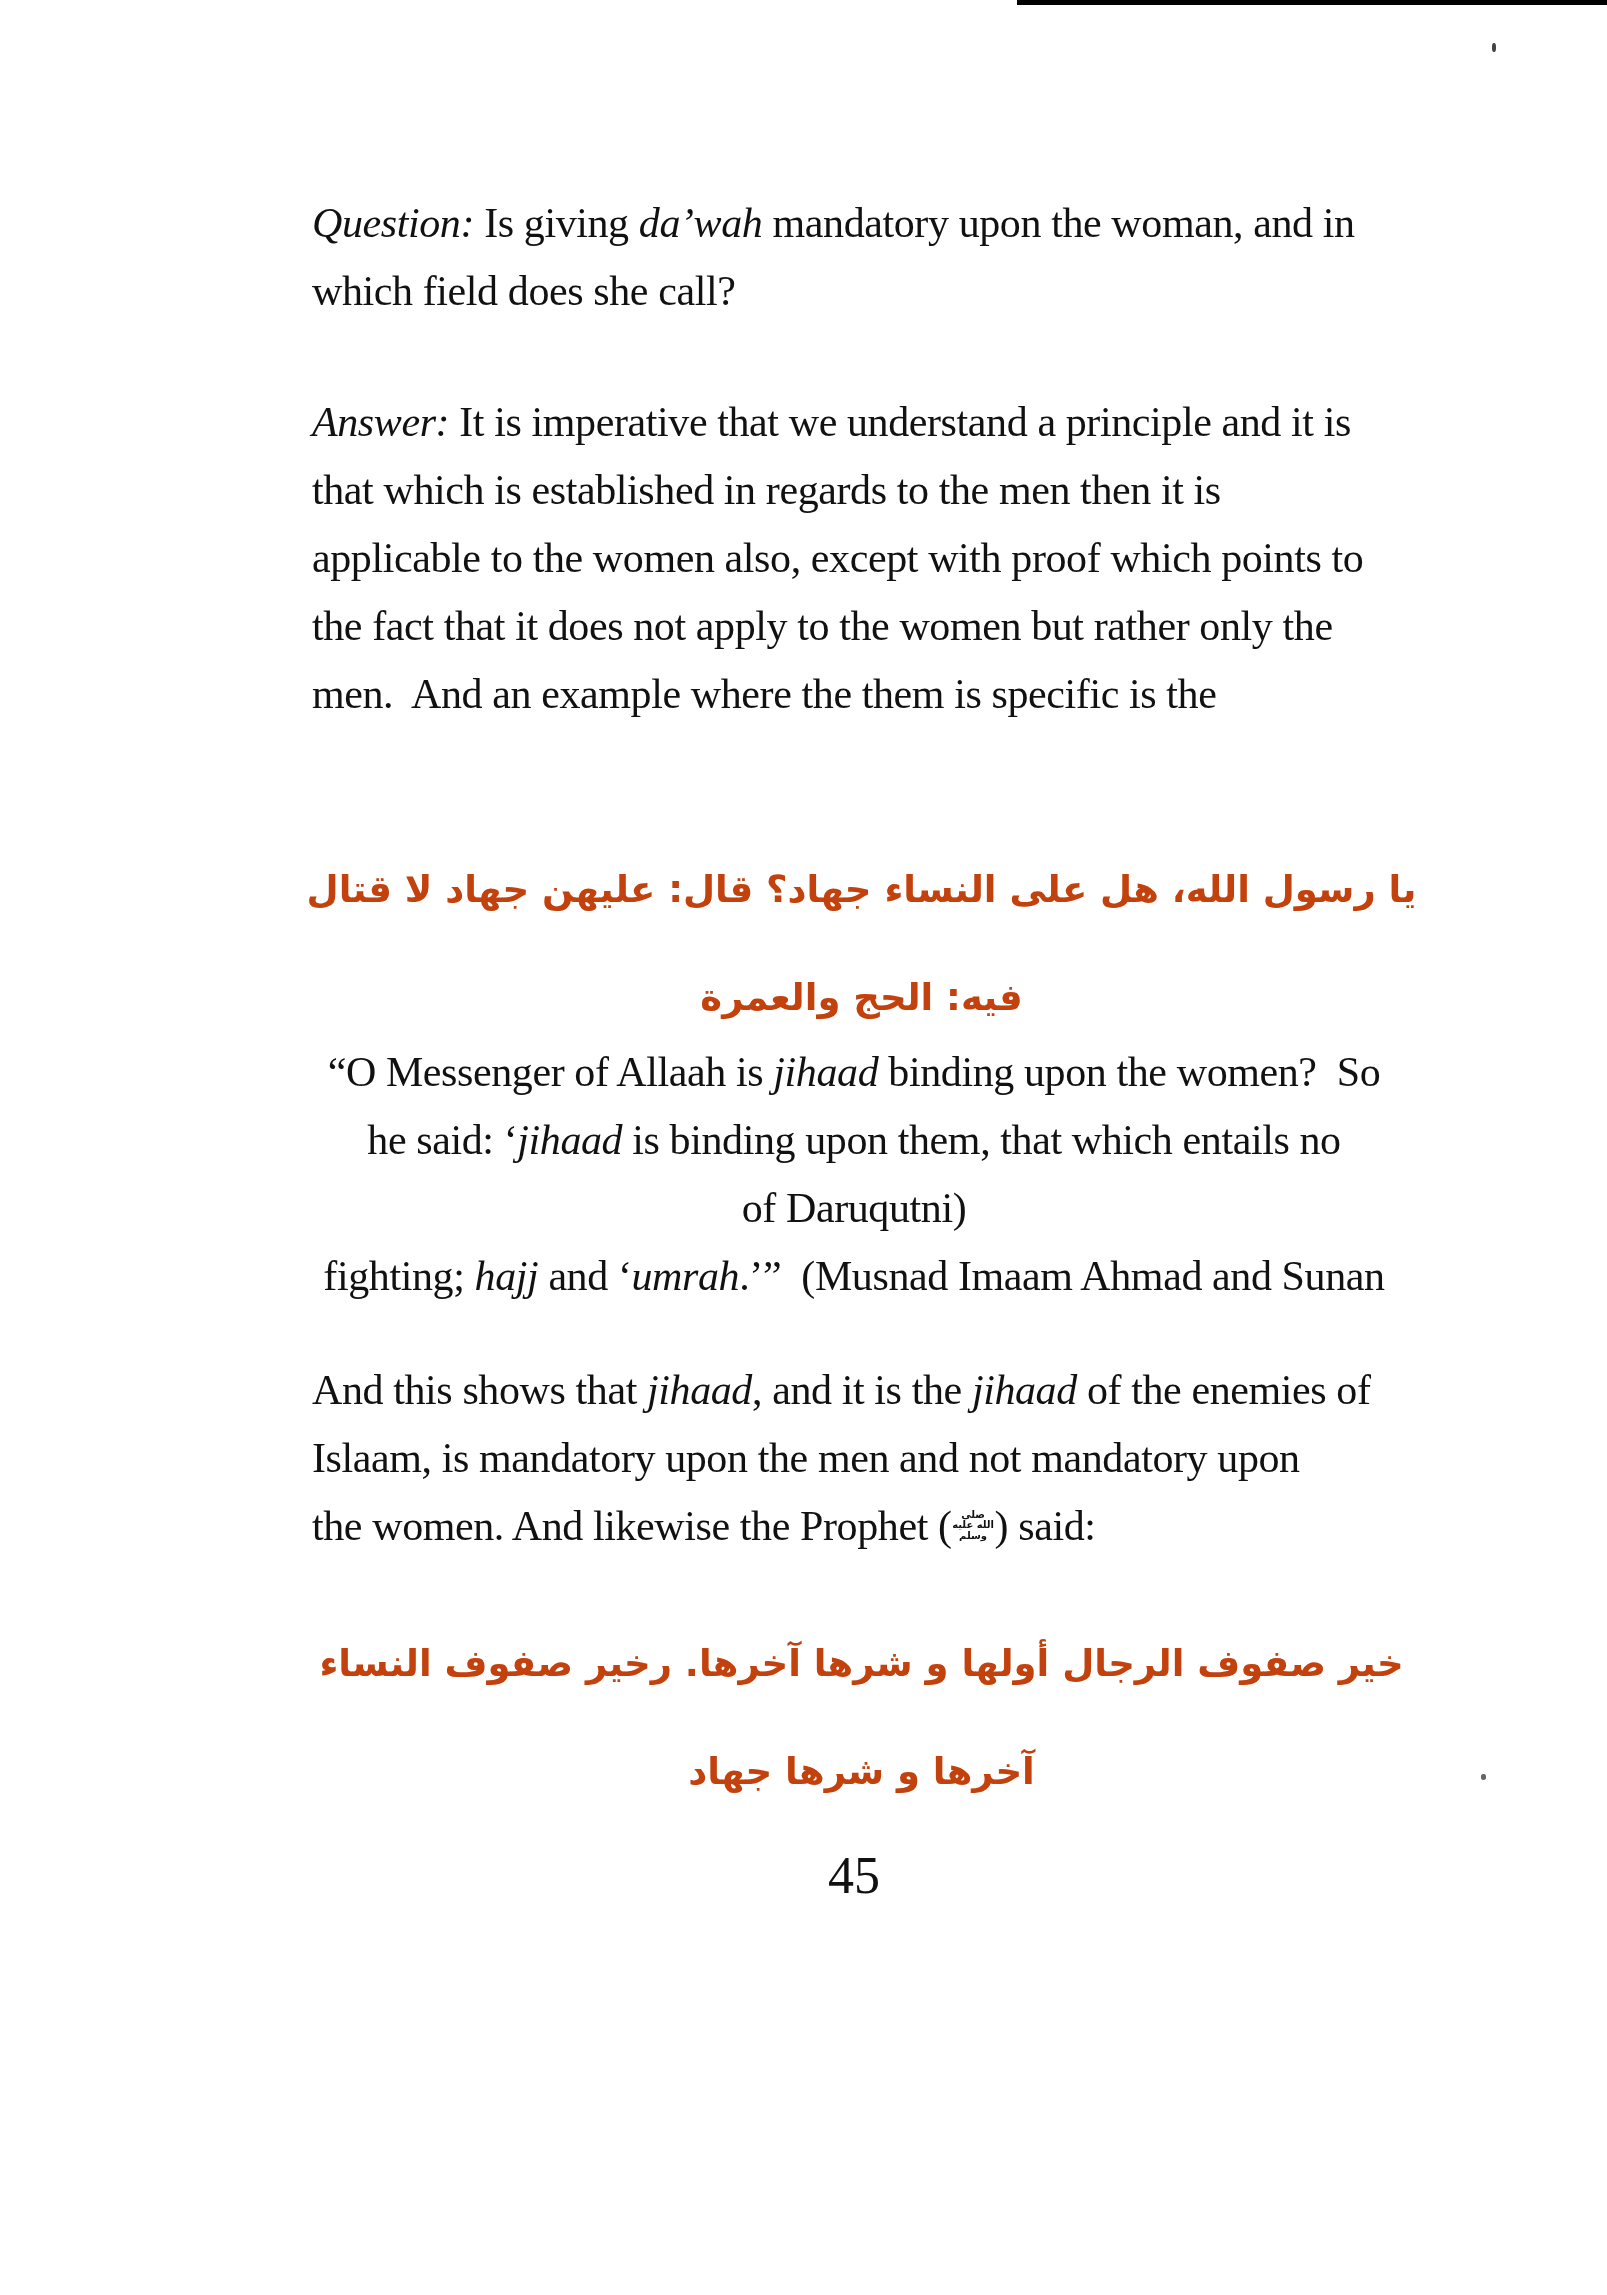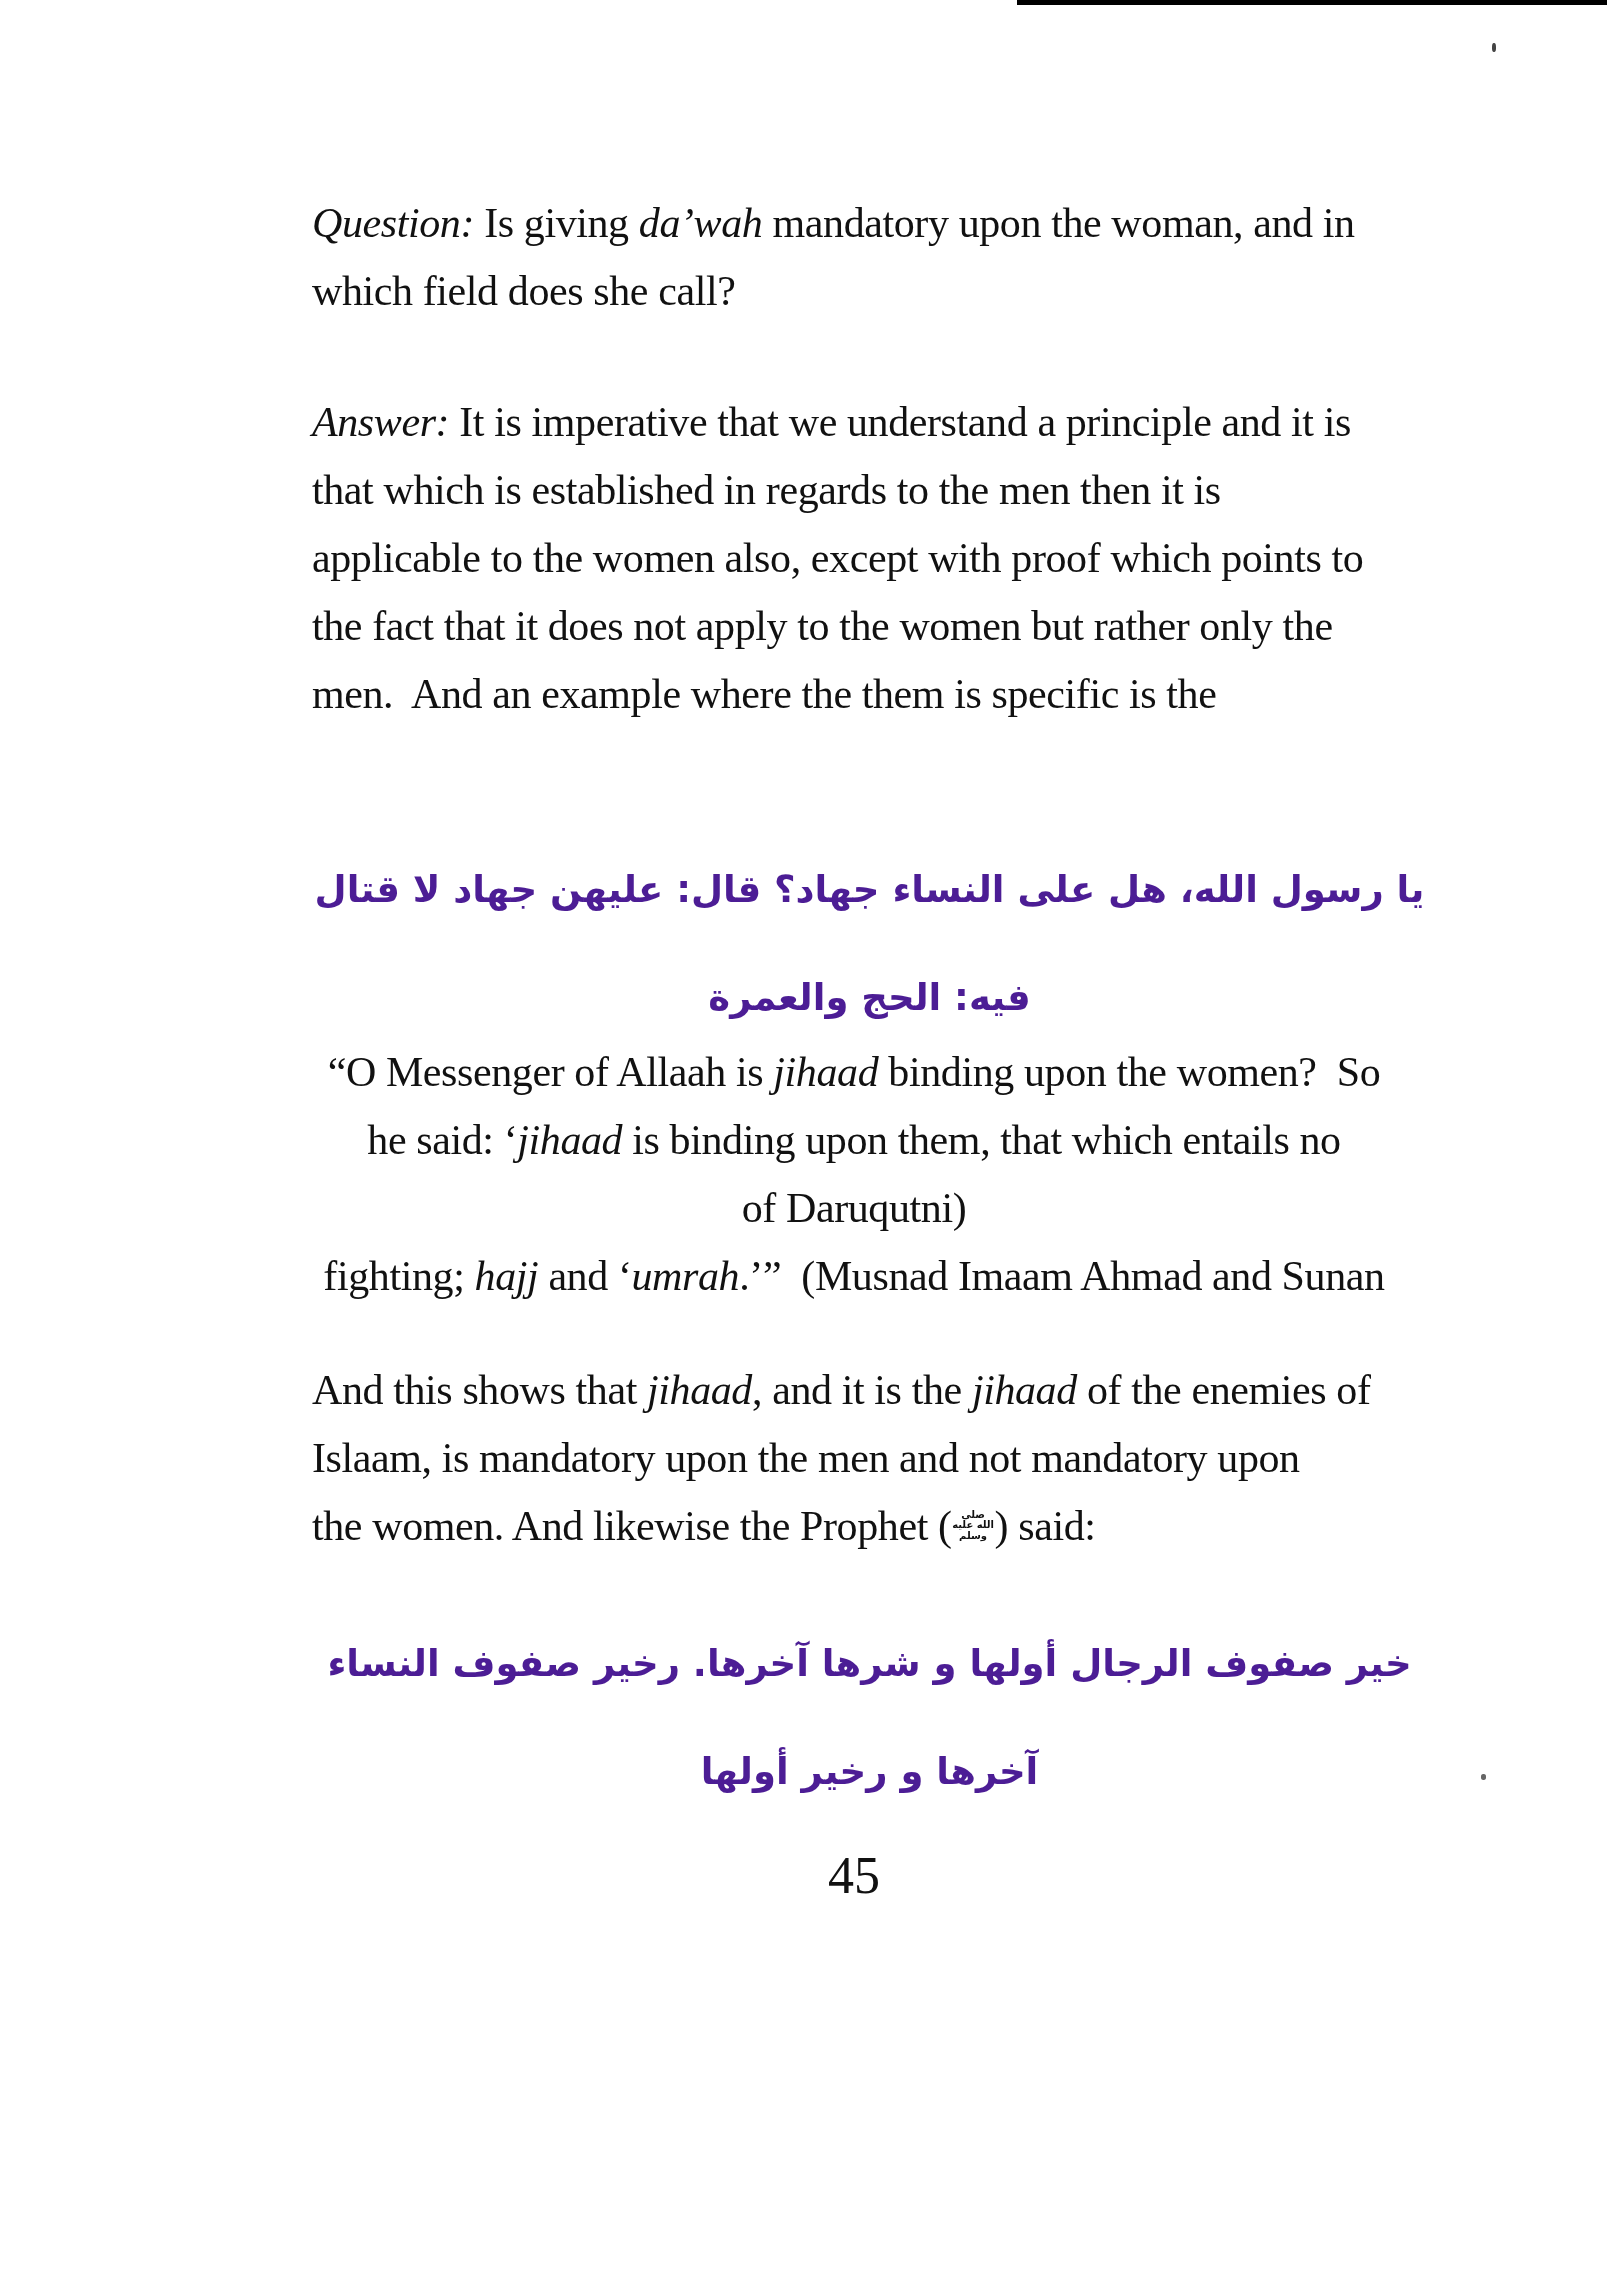--- a/index.html
+++ b/index.html
@@ -28,29 +28,29 @@
     font-size: 42px;
     line-height: 68px;
     letter-spacing: -0.4px;
     color: #111111;
   }
   .line { display: block; white-space: pre; }
   .center { text-align: center; }
   .it { font-style: italic; }
   .arabic-block {
     position: absolute;
-    left: 244px;
+    left: 236px;
     width: 1161px;
     direction: rtl;
     text-align: center;
     font-family: "DejaVu Sans", sans-serif;
     font-weight: 700;
     font-size: 37px;
     line-height: 108px;
-    color: #4c1d95;
+    color: #c2410c;
   }
   .arabic-block .line { white-space: pre; }
   .page-number {
     position: absolute;
     left: 267px;
     width: 1084px;
     text-align: center;
     font-size: 52px;
     line-height: 46px;
   }
@@ -111,19 +111,19 @@
   </div>
 
   <div class="block" style="top:1356px;">
     <span class="line"><span>And this shows that </span><span class="it">jihaad</span><span>, and it is the </span><span class="it">jihaad</span><span> of the enemies of</span></span>
     <span class="line">Islaam, is mandatory upon the men and not mandatory upon</span>
     <span class="line"><span>the women. And likewise the Prophet (</span><span class="sall">صلى الله عليه وسلم</span><span>) said:</span></span>
   </div>
 
   <div class="arabic-block" style="top:1610px;" dir="rtl">
     <span class="line">خير صفوف الرجال أولها و شرها آخرها. رخير صفوف النساء</span>
-    <span class="line">آخرها و رخير أولها</span>
+    <span class="line">آخرها و شرها جهاد</span>
   </div>
 
   <div class="page-number" style="top:1853px;">45</div>
 
 </div>
 
 
 </body></html>

